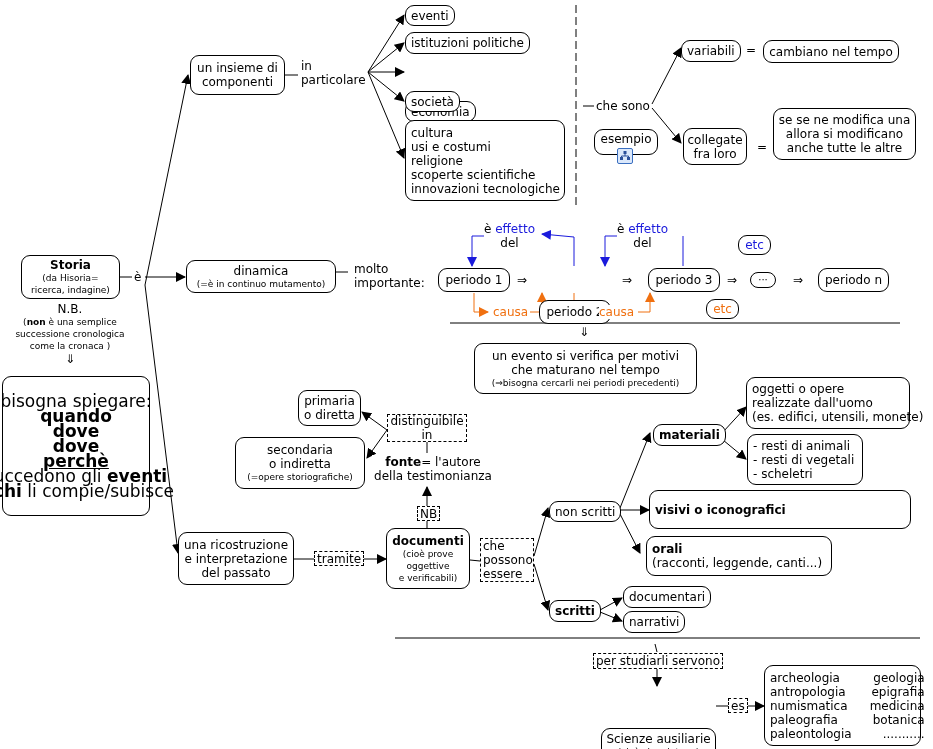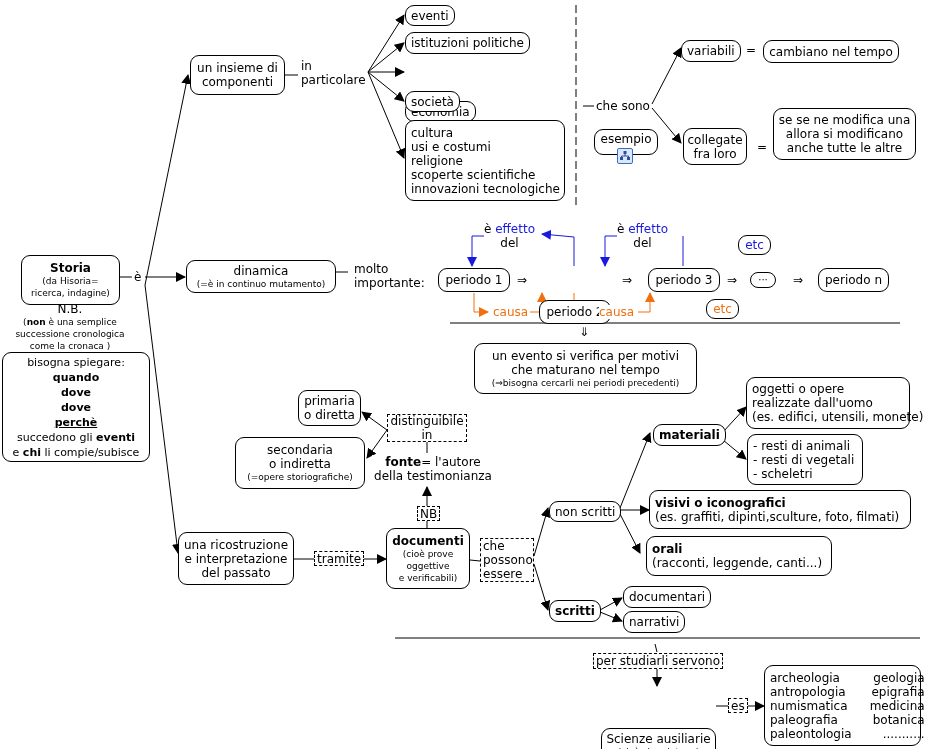--- a/index.html
+++ b/index.html
@@ -87,36 +87,36 @@
   </g>
 
   <g stroke="#f07010" stroke-width="1" fill="none">
     <polyline points="474,293 474,312 488,312" marker-end="url(#aho)"></polyline>
     <polyline points="530,312 542,312 542,293" marker-end="url(#aho)"></polyline>
     <polyline points="574,293 574,312 594,312" marker-end="url(#aho)"></polyline>
     <polyline points="638,312 650,312 650,293" marker-end="url(#aho)"></polyline>
   </g>
 </svg>
 
-<div class="node" style="left:21px;top:255px;width:99px;height:50px;">
+<div class="node" style="left:21px;top:255px;width:99px;height:44px;">
   <span class="b">Storia</span>
   <span class="small">(da Hisoria=</span>
   <span class="small">ricerca, indagine)</span>
 </div>
 <span class="lbl" style="left:134px;top:270px;">è</span>
 
 <div class="lbl" style="left:10px;top:302px;width:120px;text-align:center;background:none;">
   <div>N.B.</div>
   <div class="small"><span>(</span><b>non</b><span> è una semplice</span></div>
   <div class="small">successione cronologica</div>
   <div class="small">come la cronaca )</div>
   <div>⇓</div>
 </div>
 
-<div class="node" style="left:2px;top:352px;width:148px;height:110px;font-size:11px;line-height:15px;">
+<div class="node" style="left:2px;top:376px;width:148px;height:140px;font-size:17px;line-height:15px;">
   <span>bisogna spiegare:</span>
   <span class="b">quando</span>
   <span class="b">dove</span>
   <span class="b">dove</span>
   <span class="b u">perchè</span>
   <span><span>succedono gli </span><b>eventi</b></span>
   <span><span>e </span><b>chi</b><span> li compie/subisce</span></span>
 </div>
 
 <div class="node" style="left:190px;top:55px;width:95px;height:40px;">
@@ -246,21 +246,20 @@
   <span>realizzate dall'uomo</span>
   <span>(es. edifici, utensili, monete)</span>
 </div>
 <div class="node left" style="left:747px;top:434px;width:116px;height:51px;">
   <span>- resti di animali</span>
   <span>- resti di vegetali</span>
   <span>- scheletri</span>
 </div>
 <div class="node left" style="left:649px;top:490px;width:262px;height:39px;text-align:right;">
   <span class="b">visivi o iconografici</span>
-  <span>(es. graffiti, dipinti,sculture, foto, filmati)</span>
 </div>
 <div class="node left" style="left:646px;top:536px;width:186px;height:40px;">
   <span class="b">orali</span>
   <span>(racconti, leggende, canti...)</span>
 </div>
 <div class="node b" style="left:549px;top:600px;height:22px;">scritti</div>
 <div class="node" style="left:623px;top:586px;height:22px;">documentari</div>
 <div class="node" style="left:623px;top:611px;height:22px;">narrativi</div>
 
 <div class="node dash" style="left:593px;top:653px;height:16px;">per studiarli servono</div>

